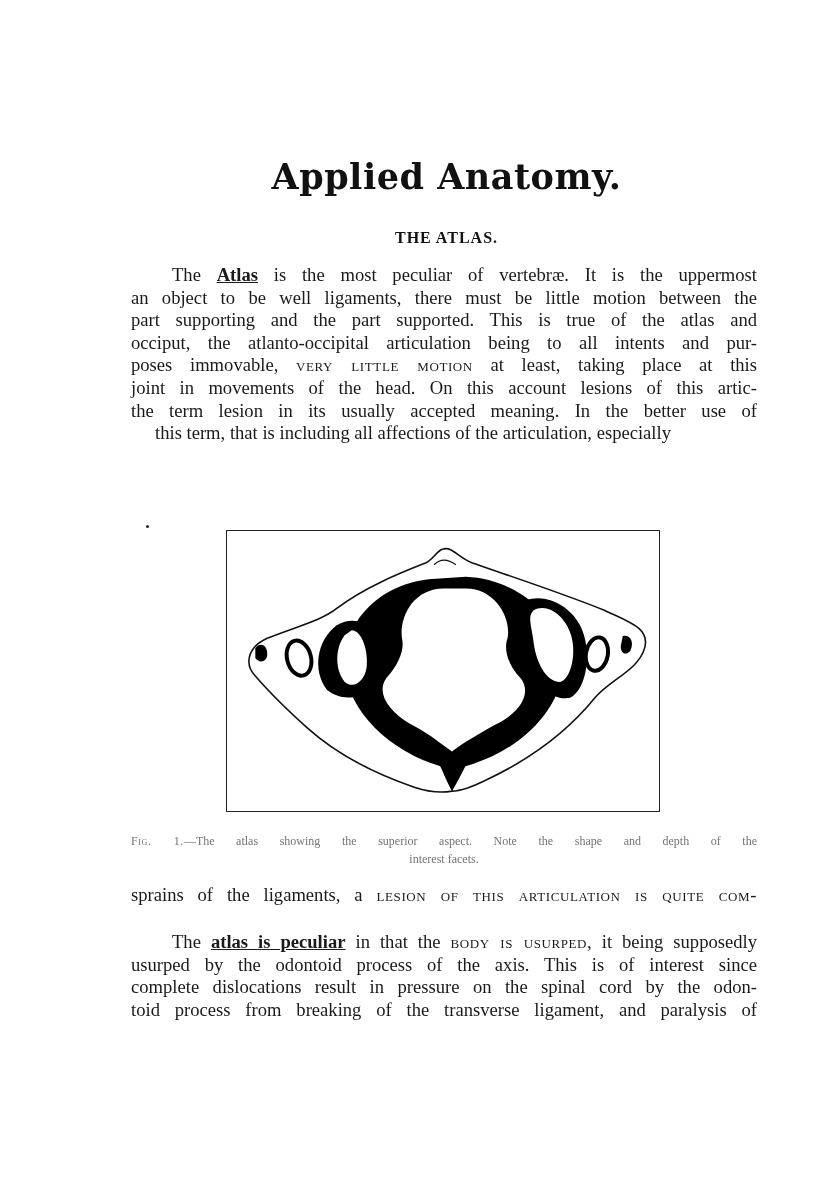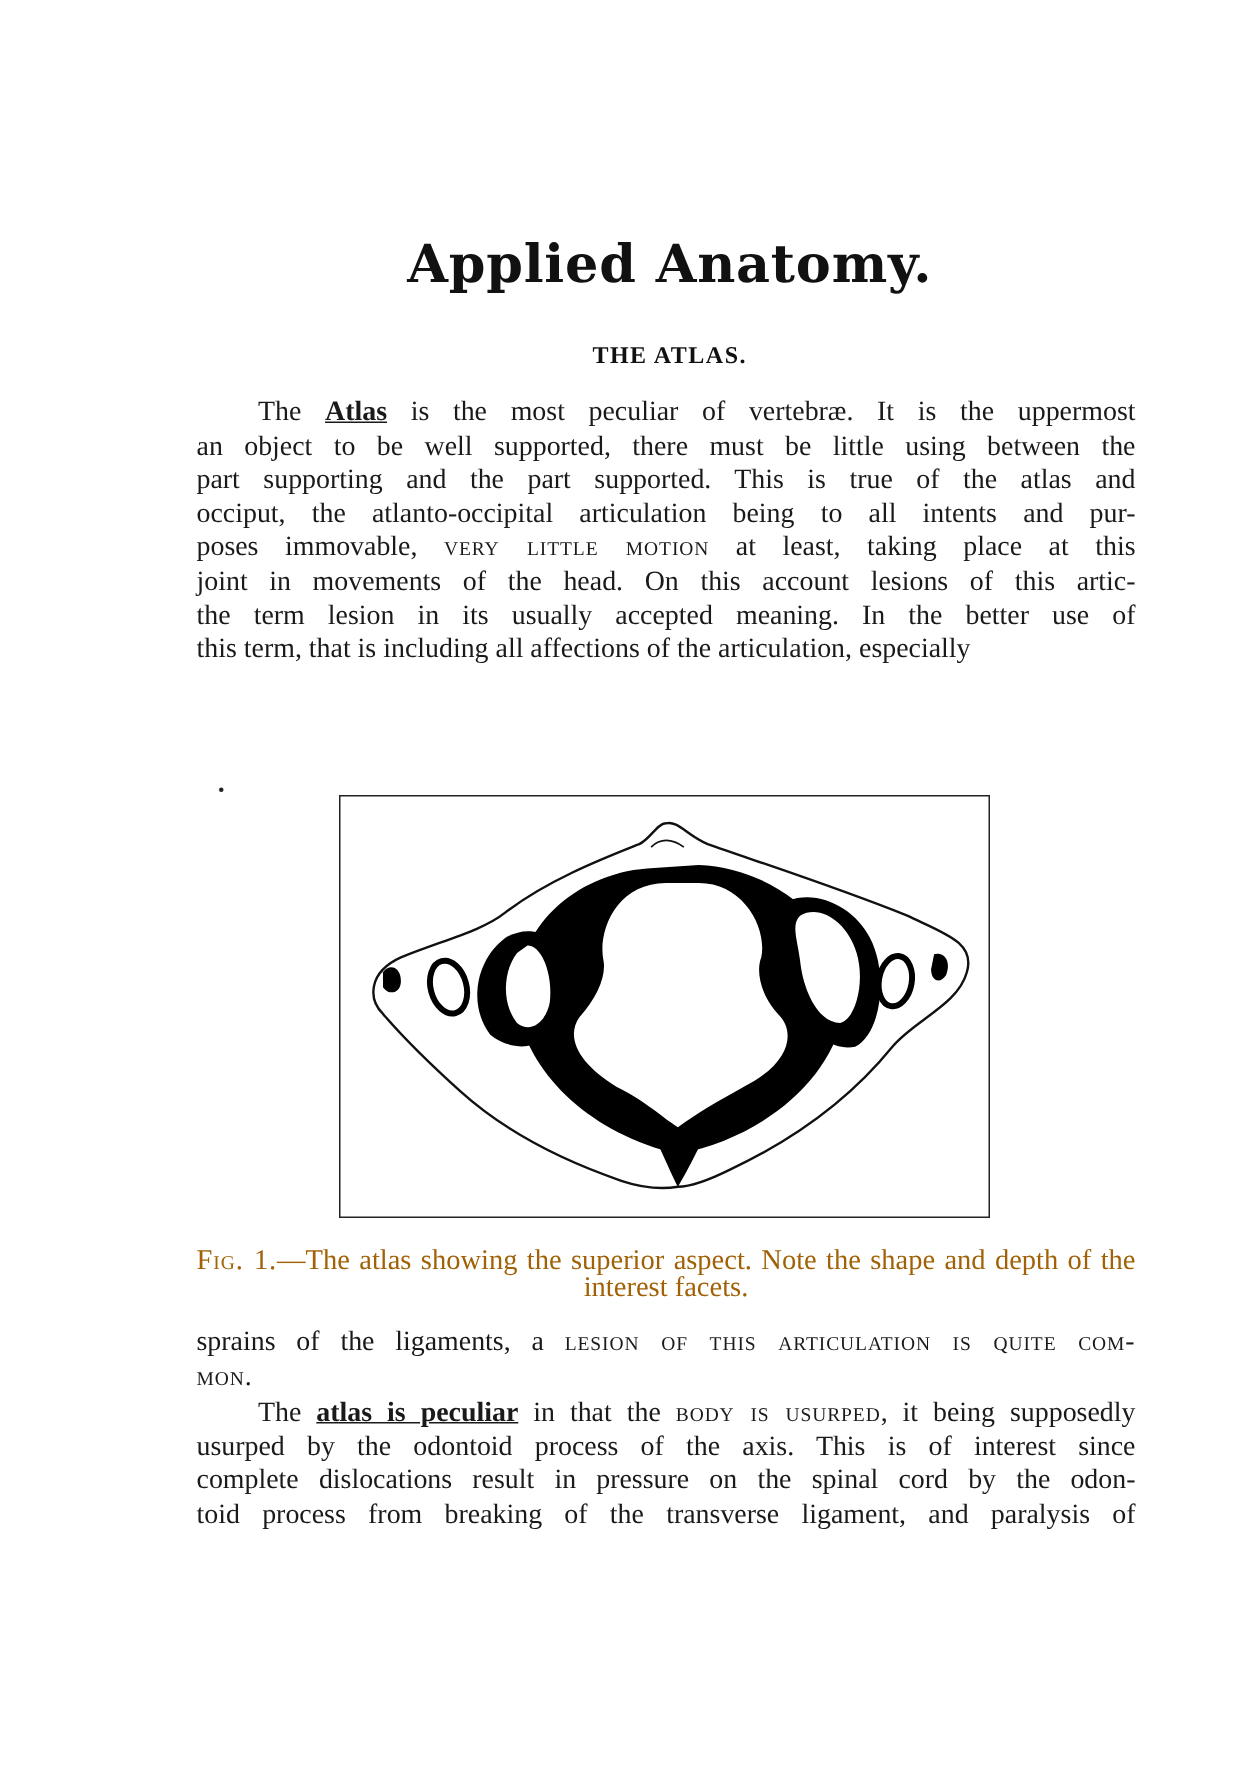--- a/index.html
+++ b/index.html
@@ -14,48 +14,48 @@
     position: absolute; left: 0; width: 893px; top: 229px; text-align: center;
     font-family: "Liberation Serif", serif; font-size: 16px; font-weight: bold; letter-spacing: 1px;
     color: #111;
   }
   .para {
     position: absolute; left: 131px; width: 626px;
     font-family: "Liberation Serif", serif; font-size: 18.6px; line-height: 22.6px;
     text-align: justify; color: #1a1a1a; margin: 0;
   }
   .para .line { display: block; text-align: justify; text-align-last: justify; white-space: nowrap; }
-  .para .line.last { text-align-last: left; }
+  .para .line.last { text-align-last: left; margin-left: 24px; }
   .para .line.indent { padding-left: 41px; }
   .sc { font-variant: small-caps; letter-spacing: 0.6px; }
   b { font-weight: bold; text-decoration: underline; }
   .figure-box {
     position: absolute; left: 226px; top: 530px; width: 434px; height: 282px;
     border: 1.5px solid #222; box-sizing: border-box; background: #fff;
   }
   .figure-box svg { width: 100%; height: 100%; display: block; }
   .caption {
     position: absolute; left: 131px; width: 626px; top: 832px;
-    font-family: "Liberation Serif", serif; font-size: 19px; line-height: 18px; color: #a16207;
+    font-family: "Liberation Serif", serif; font-size: 12px; line-height: 18px; color: #737373;
   }
   .caption .line { display: block; white-space: nowrap; }
   .caption .line1 { text-align: justify; text-align-last: justify; }
   .caption .line2 { text-align: center; }
   .stray-dot { position: absolute; left: 146px; top: 525px; width: 3px; height: 3px; background: #222; border-radius: 50%; }
 </style>
 </head>
 <body>
 
 <div class="page">
   <div class="page-title">Applied Anatomy.</div>
   <div class="section-title">THE ATLAS.</div>
 
   <div class="para" id="p1" style="top:264px;">
       <span class="line indent">The <b>Atlas</b> is the most peculiar of vertebræ.  It is the uppermost</span>
-      <span class="line">an object to be well supported, there must be little using between the</span>
+      <span class="line">an object to be well ligaments, there must be little motion between the</span>
       <span class="line">part supporting and the part supported.  This is true of the atlas and</span>
       <span class="line">occiput, the atlanto-occipital articulation being to all intents and pur-</span>
       <span class="line">poses immovable, <span class="sc">very little motion</span> at least, taking place at this</span>
       <span class="line">joint in movements of the head.  On this account lesions of this artic-</span>
       <span class="line">the term lesion in its usually accepted meaning.  In the better use  of</span>
       <span class="line last">this term, that is including all affections of the articulation, especially</span>
     </div>
 
   <span class="stray-dot"></span>
 
@@ -93,21 +93,20 @@
     </svg>
   </div>
 
   <div class="caption">
     <span class="line line1"><span class="sc">Fig. 1.</span><span>—The atlas showing the superior aspect.  Note the shape and depth of the</span></span>
     <span class="line line2">interest facets.</span>
   </div>
 
   <div class="para" id="p2" style="top:884px;">
       <span class="line">sprains of the ligaments, a <span class="sc">lesion of this articulation is quite com-</span></span>
-      <span class="line last"><span class="sc">mon.</span></span>
     </div>
   <div class="para" id="p3" style="top:931px;">
       <span class="line indent">The <b>atlas is peculiar</b> in that the <span class="sc">body is usurped</span>, it being supposedly</span>
       <span class="line">usurped by the odontoid process of the axis.  This is of interest since</span>
       <span class="line">complete dislocations result in pressure on the spinal cord by the odon-</span>
       <span class="line">toid process from breaking of the transverse ligament, and paralysis of</span>
     </div>
 </div>
 
 </body></html>

